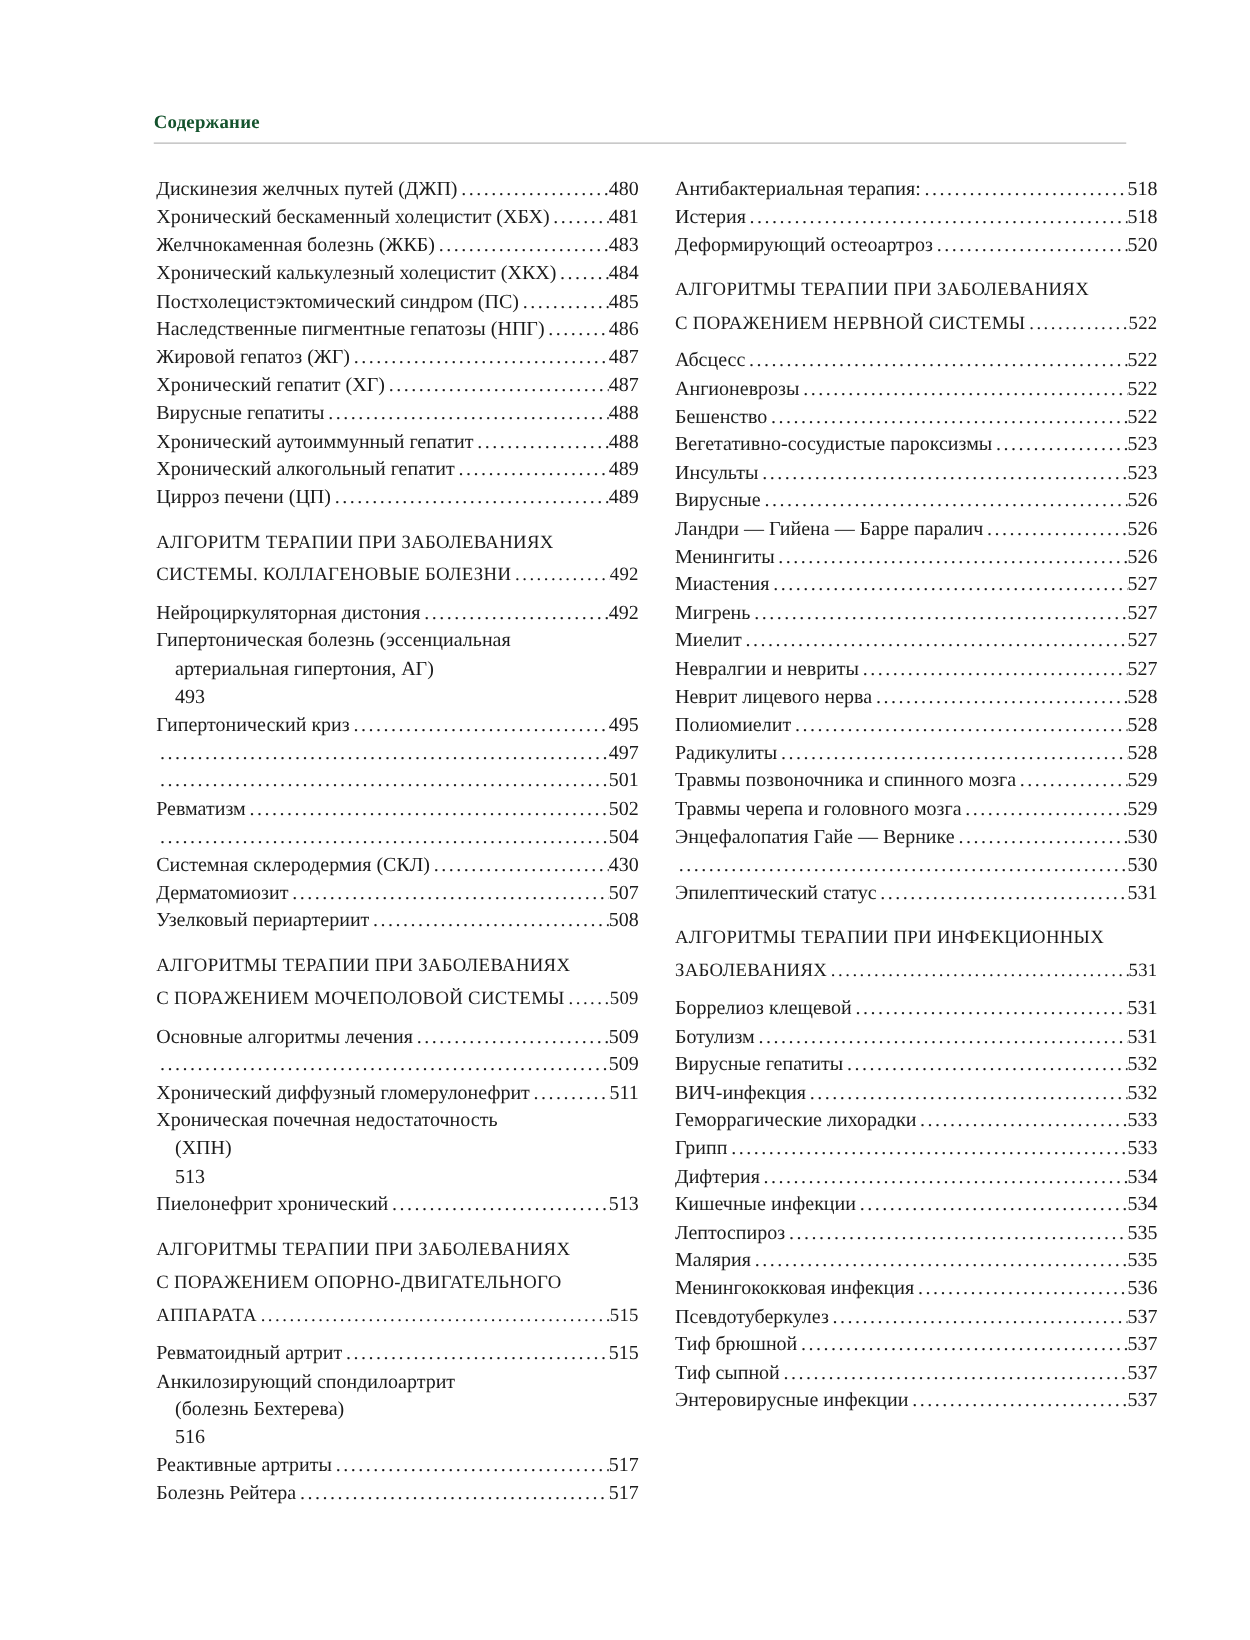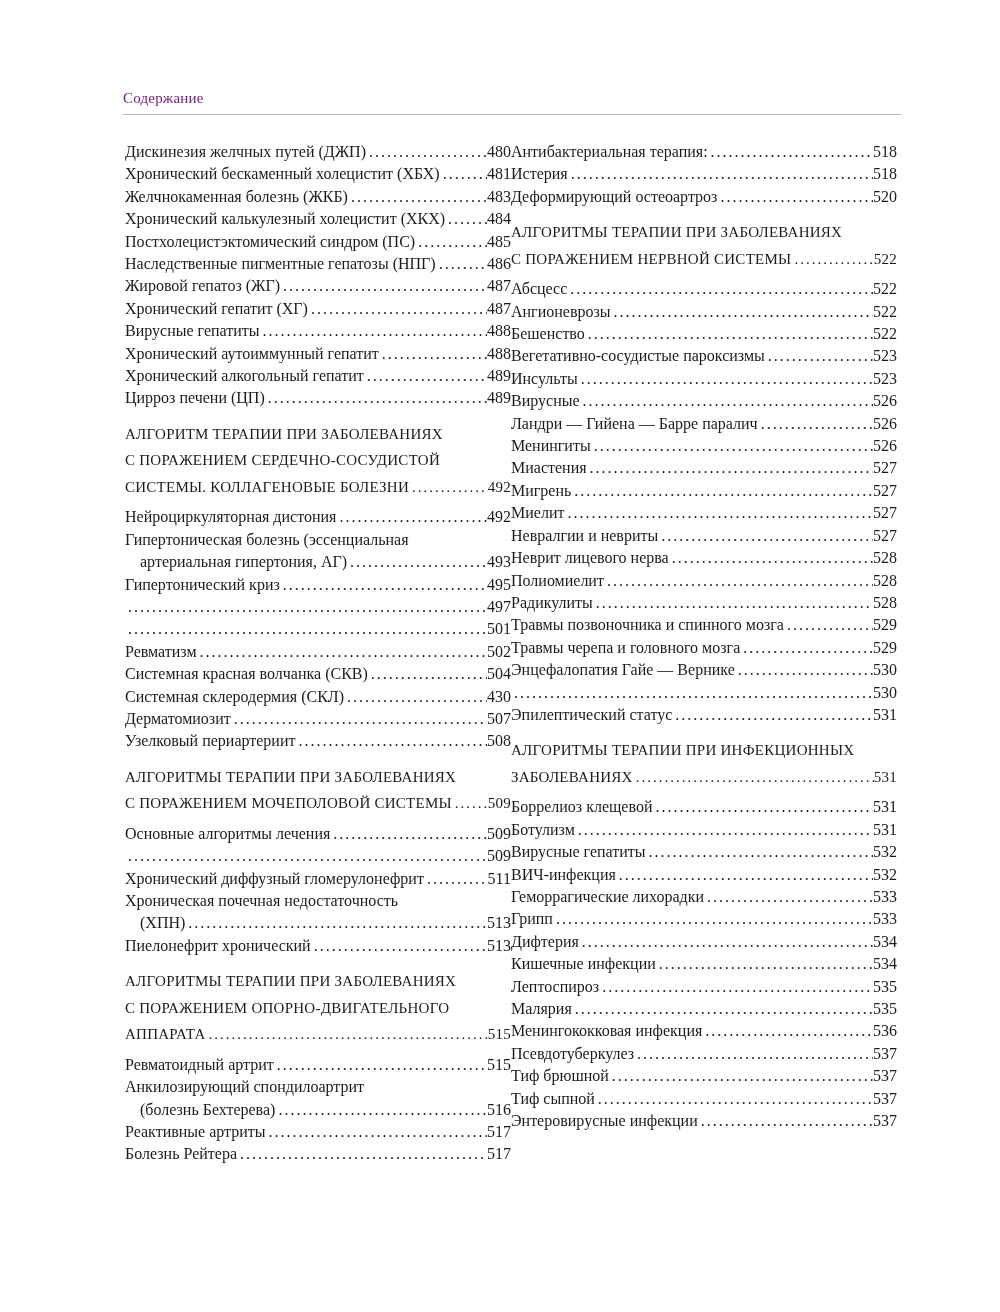--- a/index.html
+++ b/index.html
@@ -7,28 +7,29 @@
   .sheet {
     position: relative;
     width: 1000px;
     height: 1312px;
     background: #ffffff;
     font-family: "Liberation Serif", serif;
     color: #1b1b1b;
     overflow: hidden;
   }
   .running-head { position: absolute; left: 123px; top: 90px; width: 778px; }
-  .running-title { font-size: 15px; color: #701a75; letter-spacing: 0.2px; }
+  .running-title { font-size: 15px; color: #14532d; letter-spacing: 0.2px; font-weight: bold; }
   .head-rule { height: 1px; background: #b8b8b8; margin-top: 7px; }
   .toc {
     position: absolute;
     left: 125px;
     top: 141px;
     width: 801px;
     display: flex;
+    gap: 29px;
   }
   .col { width: 386px; flex: none; }
   .row {
     display: flex;
     align-items: baseline;
     font-size: 16px;
     line-height: 22.4px;
   }
   .txt { white-space: nowrap; flex: 0 0 auto; }
   .dots {
@@ -41,21 +42,21 @@
   }
   .pnum { flex: 0 0 auto; }
   .block.items { margin: 0; }
   .block.heading { margin: 11px 0 6px; }
   .heading .row {
     font-weight: normal;
     font-size: 15px;
     line-height: 26.5px;
     letter-spacing: 0.25px;
   }
-  .indent { padding-left: 15px; }
+  .indent { padding-left: 15px; flex-direction: column; }
 </style>
 </head>
 <body>
 
 <div class="sheet">
   <div class="running-head">
     <div class="running-title">Содержание</div>
     <div class="head-rule"></div>
   </div>
   <div class="toc">
@@ -120,23 +121,20 @@
             <span class="txt">Цирроз печени (ЦП)</span>
             <span class="dots">................................................................................................................................................................</span>
             <span class="pnum">489</span>
           </div>
         </div>
         <div class="block heading">
           <div class="row">
             <span class="txt">АЛГОРИТМ ТЕРАПИИ ПРИ ЗАБОЛЕВАНИЯХ</span>
           </div>
           <div class="row">
-            <span class="txt">С ПОРАЖЕНИЕМ  СЕРДЕЧНО-СОСУДИСТОЙ</span>
-          </div>
-          <div class="row">
             <span class="txt">СИСТЕМЫ. КОЛЛАГЕНОВЫЕ БОЛЕЗНИ</span>
             <span class="dots">................................................................................................................................................................</span>
             <span class="pnum">492</span>
           </div>
         </div>
         <div class="block items">
           <div class="row">
             <span class="txt">Нейроциркуляторная дистония</span>
             <span class="dots">................................................................................................................................................................</span>
             <span class="pnum">492</span>
@@ -161,21 +159,20 @@
           <div class="row">
             <span class="dots">................................................................................................................................................................</span>
             <span class="pnum">501</span>
           </div>
           <div class="row">
             <span class="txt">Ревматизм</span>
             <span class="dots">................................................................................................................................................................</span>
             <span class="pnum">502</span>
           </div>
           <div class="row">
-            <span class="txt">Системная красная волчанка (СКВ)</span>
             <span class="dots">................................................................................................................................................................</span>
             <span class="pnum">504</span>
           </div>
           <div class="row">
             <span class="txt">Системная склеродермия (СКЛ)</span>
             <span class="dots">................................................................................................................................................................</span>
             <span class="pnum">430</span>
           </div>
           <div class="row">
             <span class="txt">Дерматомиозит</span>

